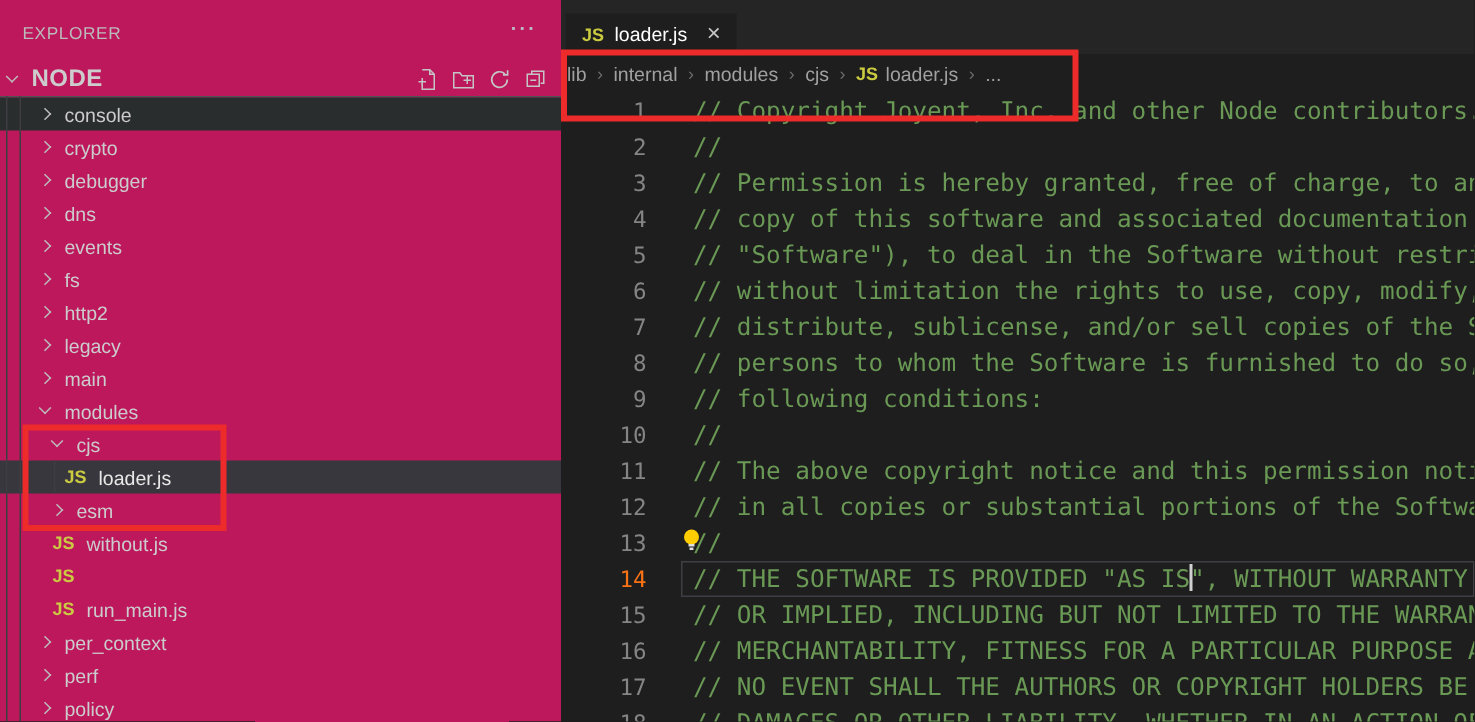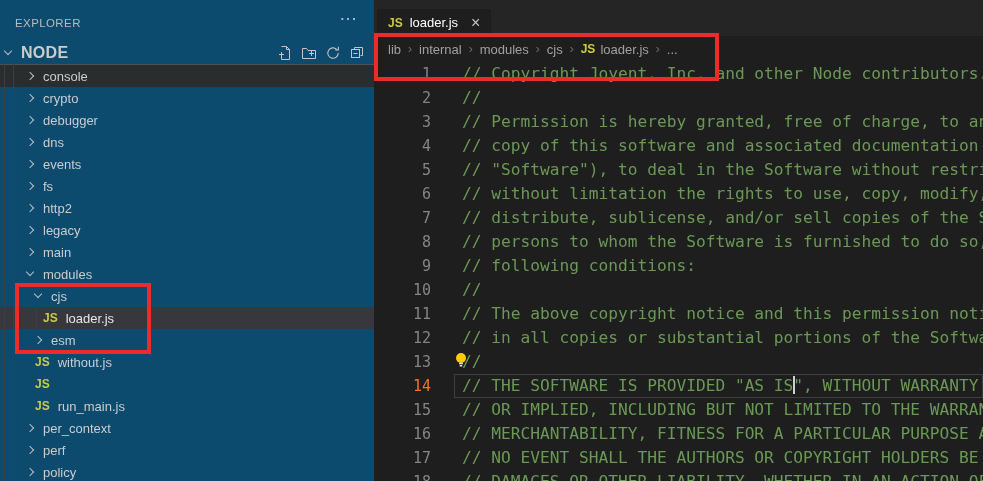--- a/index.html
+++ b/index.html
@@ -1,20 +1,20 @@
 <!DOCTYPE html>
 <html><head>
 <meta charset="utf-8">
 <style>
   * { margin:0; padding:0; box-sizing:border-box; }
   html,body { width:983px; height:481px; overflow:hidden; }
   body { position:relative; background:#1e1e1e; font-family:"Liberation Sans",sans-serif; color:#ccc; }
 
   
-  .sidebar { position:absolute; left:0; top:0; width:374px; height:481px; background:#0c4a6e; }
+  .sidebar { position:absolute; left:0; top:0; width:374px; height:481px; background:#be185d; }
   .exp-title { position:absolute; left:15px; top:17px; font-size:11.5px; letter-spacing:.4px; color:#bbbbbb; }
   .exp-more { position:absolute; right:16px; top:11px; color:#b8bec8; font-size:13px; font-weight:700; letter-spacing:1.5px; }
   .sec { position:absolute; top:41px; left:0; right:0; height:23px; display:flex; align-items:center; }
   .sec-chev { margin-left:5px; margin-right:7px; }
   .sec-name { font-size:16px; font-weight:700; color:#cccccc; letter-spacing:.3px; }
   .sec-actions { margin-left:auto; display:flex; gap:8px; margin-right:9px; align-items:center; }
   .icon16 { width:16px; height:16px; display:block; }
 
   .tree { position:absolute; top:64px; left:0; right:0; border-top:1px solid #515155; }
   .trow { height:22px; display:flex; align-items:center; font-size:13px; color:#cccccc; }
@@ -30,21 +30,21 @@
   .g2 { left:13px; top:64px; bottom:0; }
   .g3 { left:36px; top:307px; height:22px; }
 
   
   .editor { position:absolute; left:374px; top:0; right:0; bottom:0; background:#1e1e1e; }
   .tabbar { height:36px; background:#252526; display:flex; }
   .tab { margin-left:3px; margin-top:9px; height:27px; background:#1e1e1e; display:flex; align-items:center; padding:0 11px; }
   .tab .jsbadge { margin-right:7px; }
   .tab-label { font-size:13px; color:#ffffff; }
   .tab-close { color:#c5c5c5; font-size:16px; margin-left:13px; line-height:1; }
-  .breadcrumb { height:26px; display:flex; align-items:center; padding-left:14px; gap:7px; font-size:13px; color:#a0a0a0; }
+  .breadcrumb { height:26px; display:flex; align-items:center; padding-left:4px; gap:7px; font-size:13px; color:#a0a0a0; }
   .bc-item { display:flex; align-items:center; }
   .bc-item .jsbadge { margin-right:5px; }
   .bc-sep { color:#6d6d6d; font-size:12px; }
 
   .code { position:absolute; top:62px; left:0; right:0; bottom:0; font-family:"DejaVu Sans Mono",monospace; }
   .cline { height:24px; position:relative; }
   .num { position:absolute; left:0; top:0; width:57px; text-align:right; font-size:15px; line-height:24px; color:#858585; }
   .num.active { color:#f97316; }
   .txt { display:block; margin-left:88px; font-size:16.2px; line-height:24px; color:#6a9955; white-space:pre; overflow:hidden; position:relative; z-index:2; }
   .linehl { position:absolute; left:80px; right:0; top:0; bottom:0; border:1px solid #3e3e44; z-index:1; }

